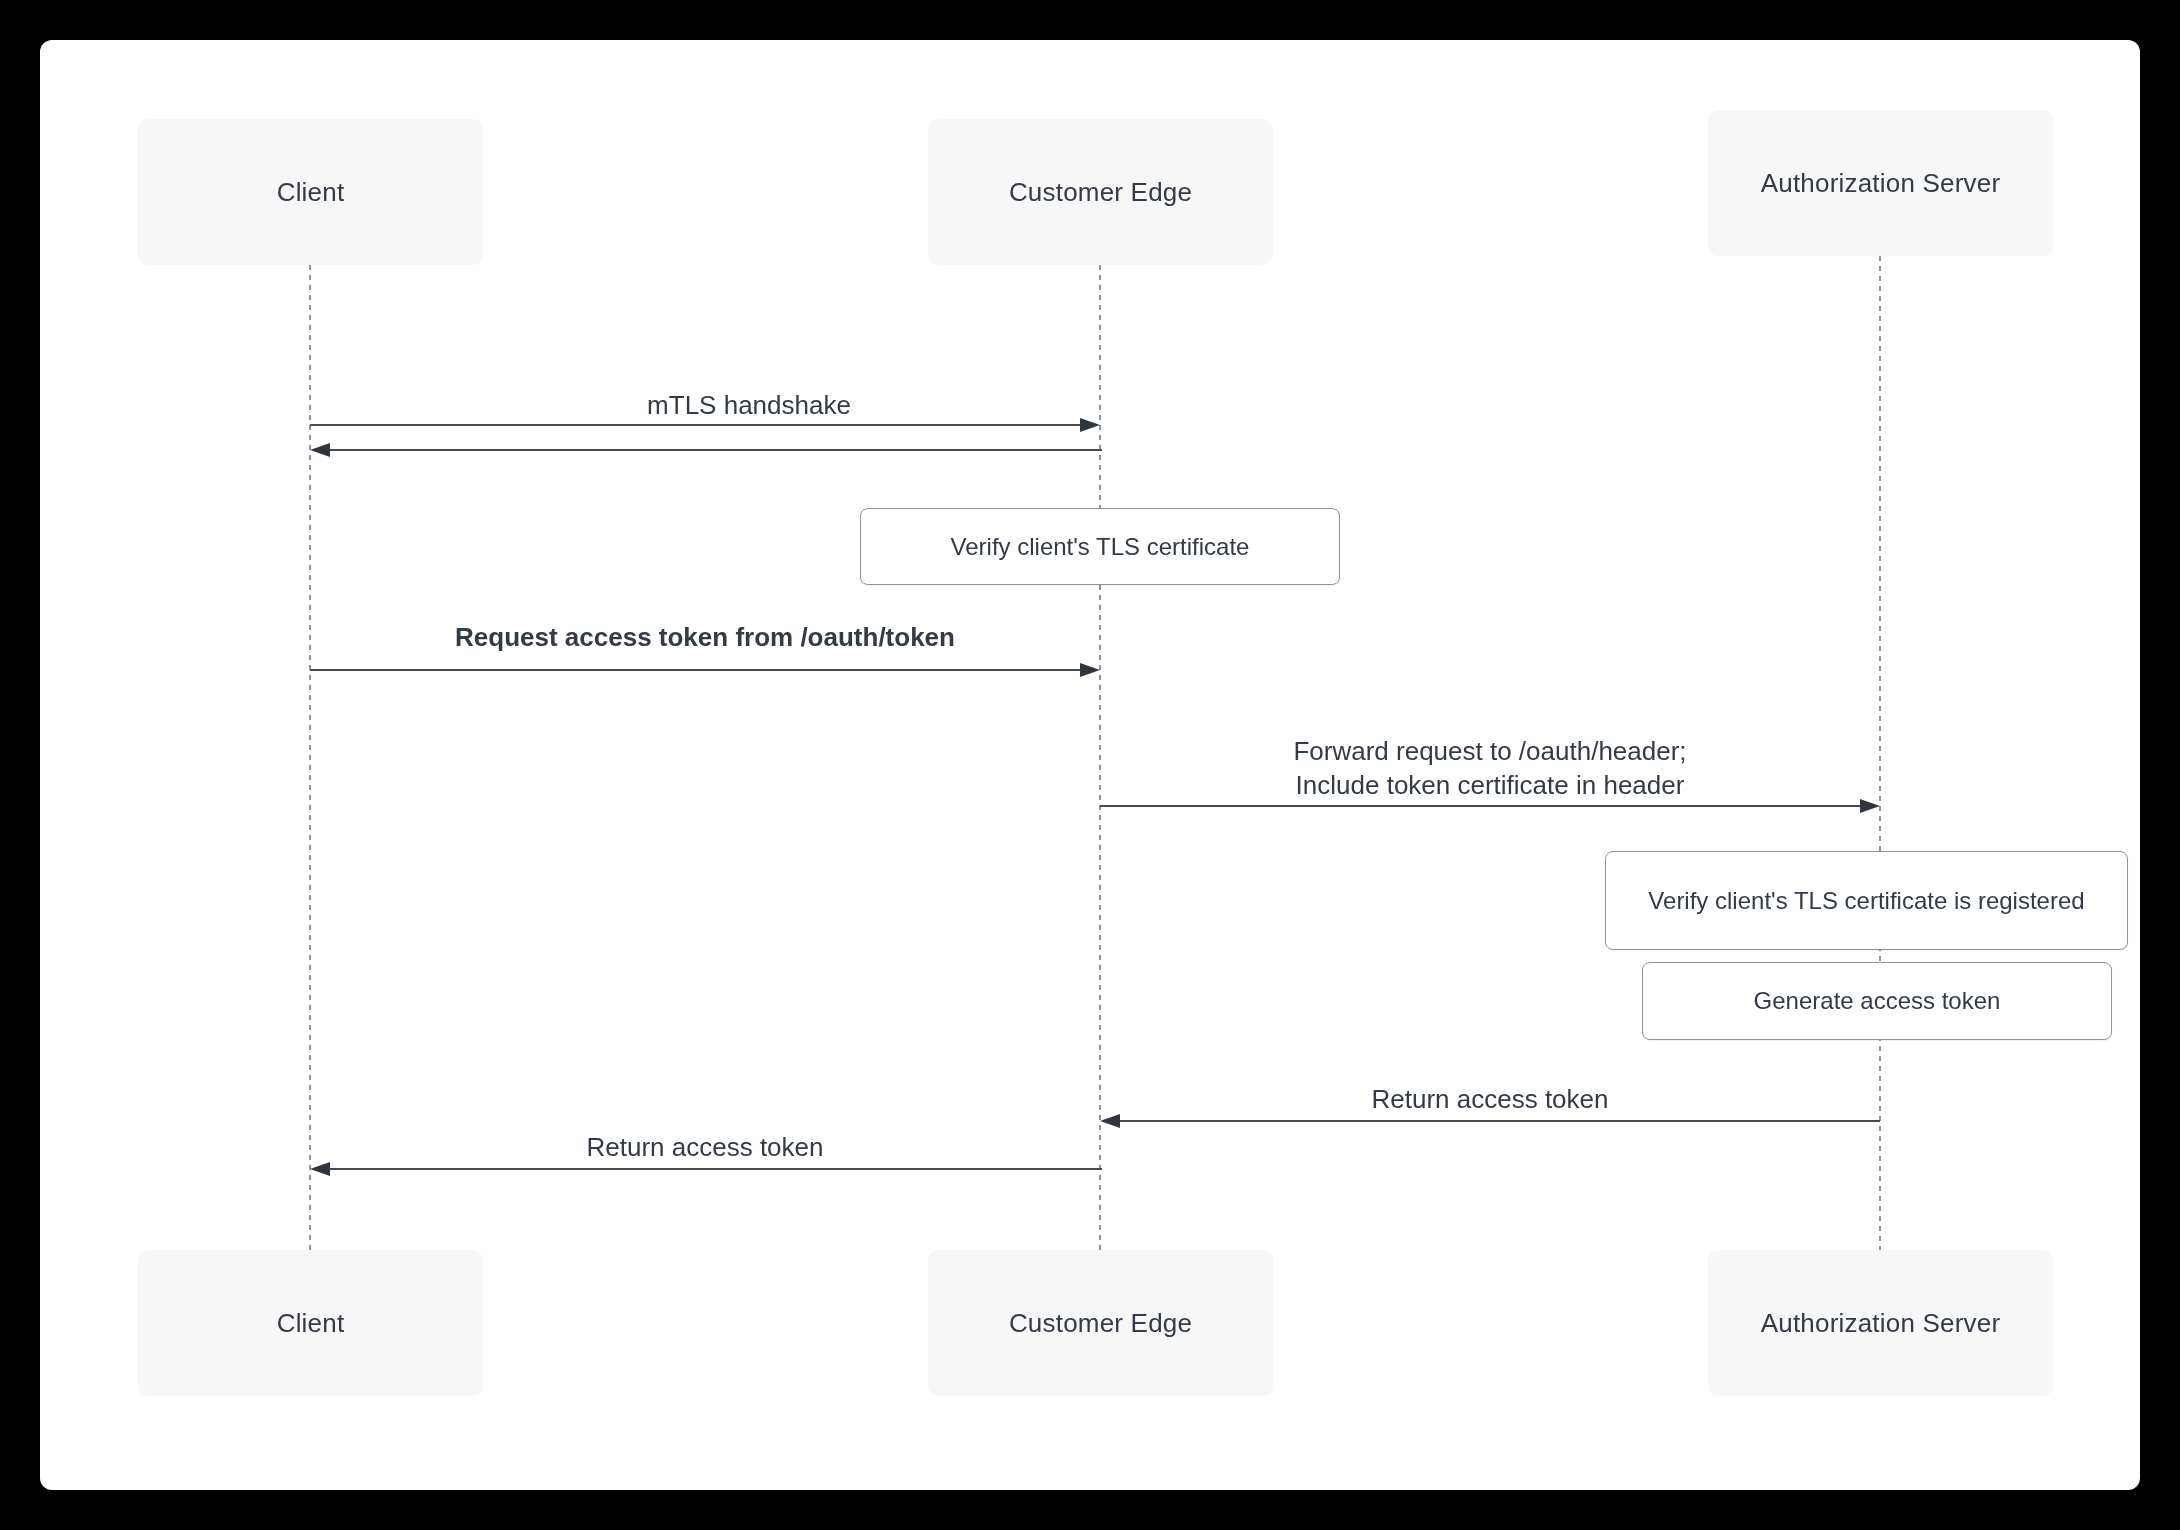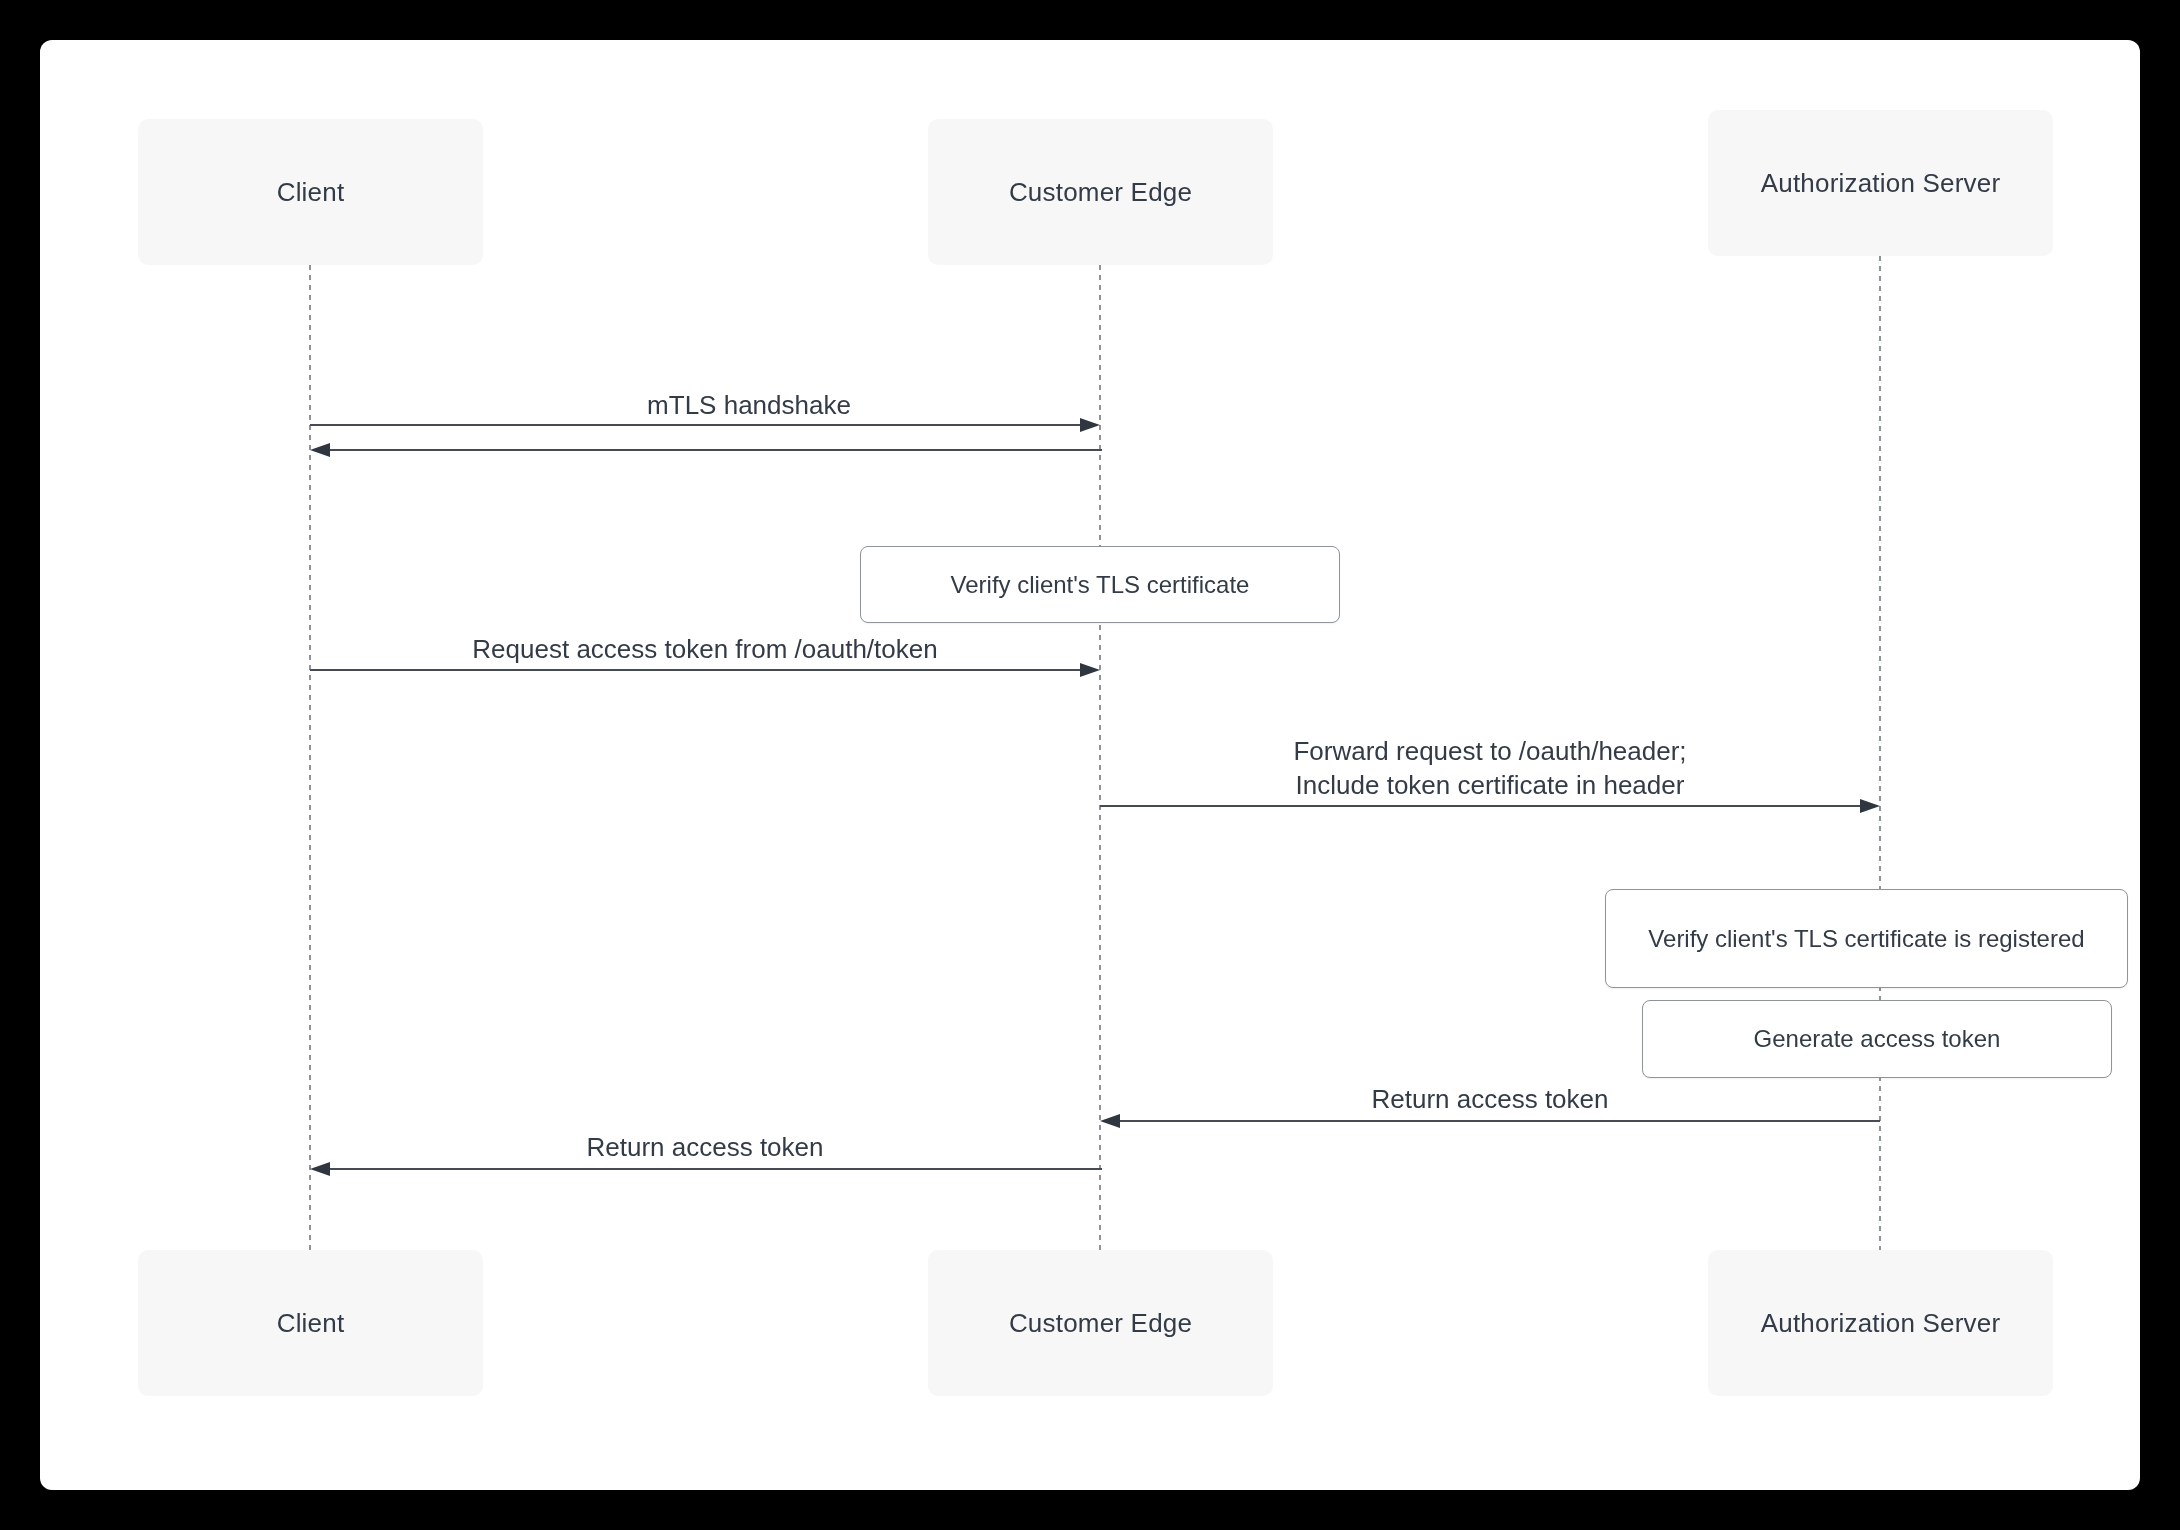--- a/index.html
+++ b/index.html
@@ -72,21 +72,20 @@
   .note {
     position: absolute;
     background: var(--canvas);
     border: 1px solid var(--note-border);
     border-radius: 8px;
     box-shadow: 0 1px 2px rgba(0,0,0,0.06);
     display: flex; align-items: center; justify-content: center;
     font-size: 24px; color: var(--text);
     white-space: nowrap;
     overflow: visible;
-    margin-top: 38px;
   }
 </style>
 </head>
 <body>
 
 <div class="page">
   <div class="canvas">
 
     <div class="lifeline" style="left:269px; top:225px; height:985px;"></div>
     <div class="lifeline" style="left:1059px; top:225px; height:985px;"></div>
@@ -111,21 +110,21 @@
     <div class="msg">
       <div class="msg-line" style="left:284px; top:409px; width:778px;"></div>
       <div class="head-left" style="left:270px; top:403px;"></div>
     </div>
 
     <div class="note" style="left:820px; top:468px; width:480px; height:77px;">
       <span>Verify client's TLS certificate</span>
     </div>
 
     <div class="msg">
-      <div class="msg-label" style="left:665px; top:592px;">Request access token from /oauth/token</div>
+      <div class="msg-label" style="left:665px; top:580px;font-weight:bold;">Request access token from /oauth/token</div>
       <div class="msg-line" style="left:270px; top:629px; width:776px;"></div>
       <div class="head-right" style="left:1040px; top:623px;"></div>
     </div>
 
     <div class="msg">
       <div class="msg-label" style="left:1450px; top:694px;">
         <div>Forward request to /oauth/header;</div>
         <div>Include token certificate in header</div>
       </div>
       <div class="msg-line" style="left:1060px; top:765px; width:766px;"></div>

